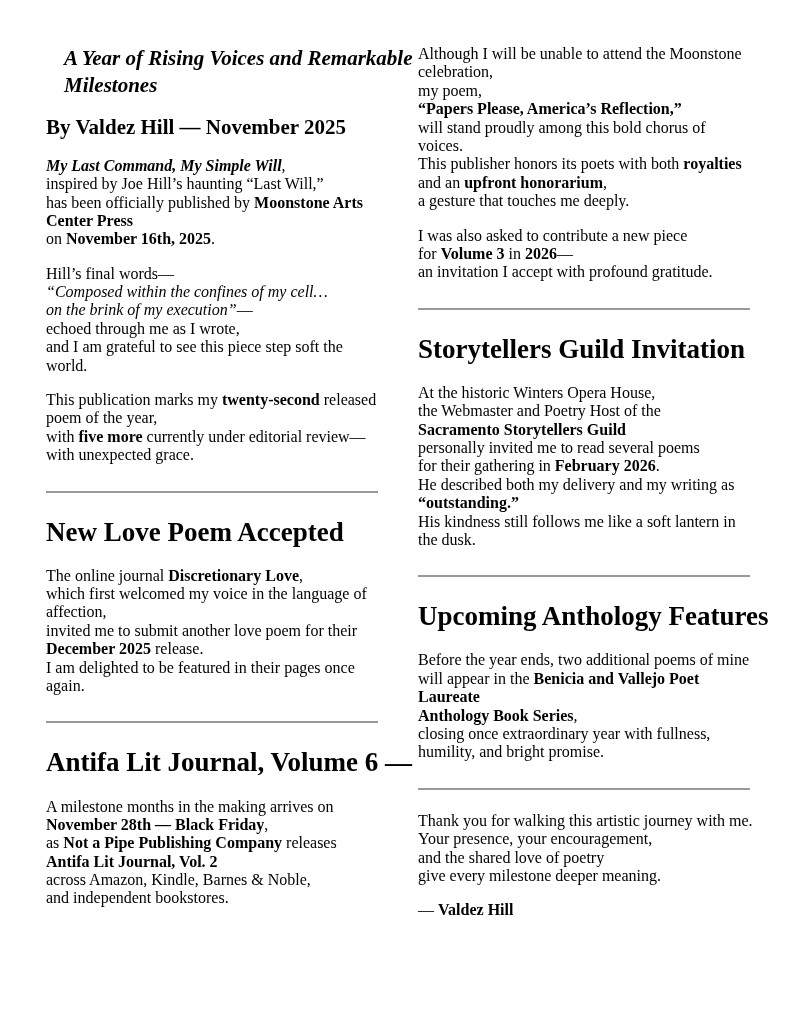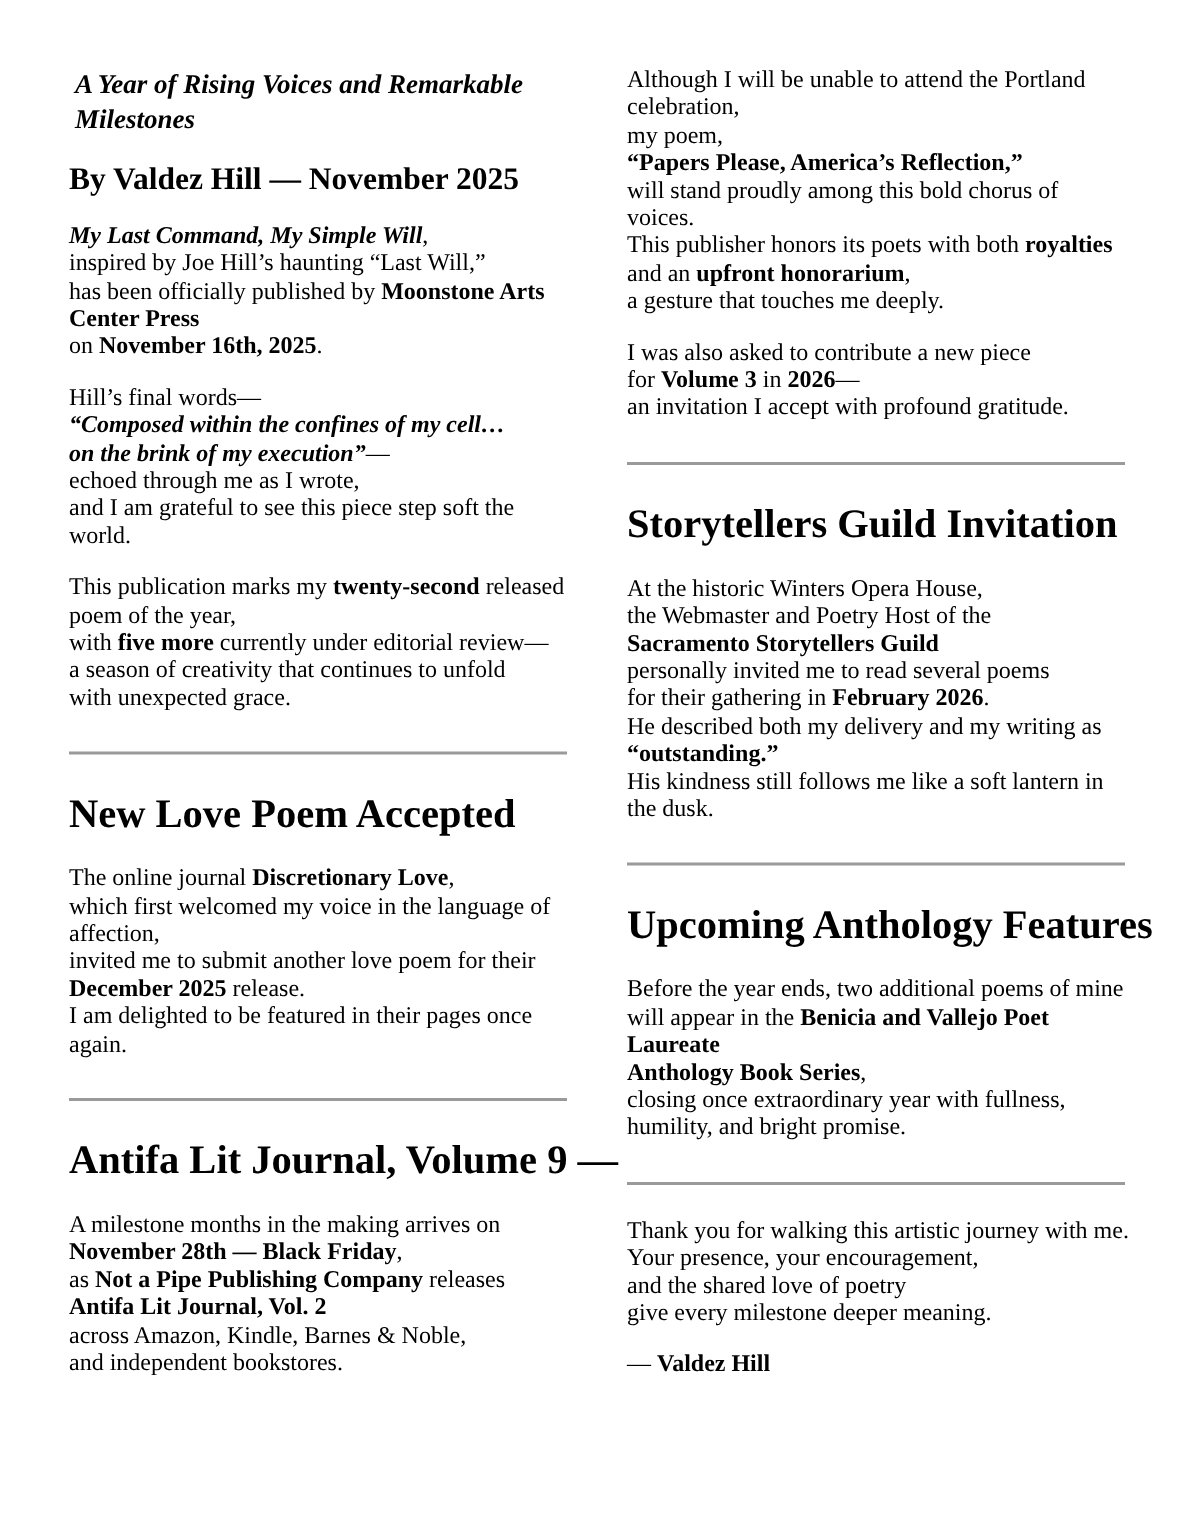--- a/index.html
+++ b/index.html
@@ -21,25 +21,25 @@
     padding: 45px 41px 0 46px;
     display: flex;
     gap: 40px;
     background: #ffffff;
   }
   .col {
     width: 332px;
     flex: 0 0 332px;
   }
   .block-title {
-    font-size: 18px;
+    font-size: 21px;
     font-weight: bold;
     font-style: italic;
     line-height: 1.3;
-    margin: 0 0 15px 4px;
+    margin: 0 0 15px 18px;
   }
   .block-byline {
     font-size: 21px;
     font-weight: bold;
     line-height: 1.15;
     margin: 0 0 18px 0;
   }
   .block-para {
     font-size: 16px;
     line-height: 1.15;
@@ -54,21 +54,21 @@
   hr.divider {
     border: none;
     border-top: 2px solid #9a9a9a;
     margin: 26px 0 22px 0;
   }
   .line {
     white-space: nowrap;
   }
   .run-n { font-weight: normal; font-style: normal; }
   .run-b { font-weight: bold;   font-style: normal; }
-  .run-i { font-weight: bold; font-style: italic; }
+  .run-i { font-weight: normal; font-style: italic; }
   .run-bi { font-weight: bold;  font-style: italic; }
 </style>
 </head>
 <body>
 
 <div class="page">
   <div class="col" id="col-left">
       <div class="block-title">
         <div class="line"><span class="run-bi">A Year of Rising Voices and Remarkable</span></div>
         <div class="line"><span class="run-bi">Milestones</span></div>
@@ -88,52 +88,51 @@
         <div class="line"><span class="run-i">“Composed within the confines of my cell…</span></div>
         <div class="line"><span class="run-i">on the brink of my execution”</span><span class="run-n">—</span></div>
         <div class="line"><span class="run-n">echoed through me as I wrote,</span></div>
         <div class="line"><span class="run-n">and I am grateful to see this piece step soft the</span></div>
         <div class="line"><span class="run-n">world.</span></div>
       </div>
       <div class="block-para">
         <div class="line"><span class="run-n">This publication marks my </span><span class="run-b">twenty-second</span><span class="run-n"> released</span></div>
         <div class="line"><span class="run-n">poem of the year,</span></div>
         <div class="line"><span class="run-n">with </span><span class="run-b">five more</span><span class="run-n"> currently under editorial review—</span></div>
-        <div class="line"><span class="run-n">a season of creativity that continues to unfold</span></div>
         <div class="line"><span class="run-n">with unexpected grace.</span></div>
       </div>
       <hr class="divider">
       <div class="block-heading">
         <div class="line"><span class="run-b">New Love Poem Accepted</span></div>
       </div>
       <div class="block-para">
         <div class="line"><span class="run-n">The online journal </span><span class="run-b">Discretionary Love</span><span class="run-n">,</span></div>
         <div class="line"><span class="run-n">which first welcomed my voice in the language of</span></div>
         <div class="line"><span class="run-n">affection,</span></div>
         <div class="line"><span class="run-n">invited me to submit another love poem for their</span></div>
         <div class="line"><span class="run-b">December 2025</span><span class="run-n"> release.</span></div>
         <div class="line"><span class="run-n">I am delighted to be featured in their pages once</span></div>
         <div class="line"><span class="run-n">again.</span></div>
       </div>
       <hr class="divider">
       <div class="block-heading">
-        <div class="line"><span class="run-b">Antifa Lit Journal, Volume 9 —</span></div>
+        <div class="line"><span class="run-b">Antifa Lit Journal, Volume 6 —</span></div>
       </div>
       <div class="block-para">
         <div class="line"><span class="run-n">A milestone months in the making arrives on</span></div>
         <div class="line"><span class="run-b">November 28th — Black Friday</span><span class="run-n">,</span></div>
         <div class="line"><span class="run-n">as </span><span class="run-b">Not a Pipe Publishing Company</span><span class="run-n"> releases</span></div>
         <div class="line"><span class="run-b">Antifa Lit Journal, Vol. 2</span></div>
         <div class="line"><span class="run-n">across Amazon, Kindle, Barnes &amp; Noble,</span></div>
         <div class="line"><span class="run-n">and independent bookstores.</span></div>
       </div>
     </div>
   <div class="col" id="col-right">
       <div class="block-para">
-        <div class="line"><span class="run-n">Although I will be unable to attend the Portland</span></div>
+        <div class="line"><span class="run-n">Although I will be unable to attend the Moonstone</span></div>
         <div class="line"><span class="run-n">celebration,</span></div>
         <div class="line"><span class="run-n">my poem,</span></div>
         <div class="line"><span class="run-b">“Papers Please, America’s Reflection,”</span></div>
         <div class="line"><span class="run-n">will stand proudly among this bold chorus of</span></div>
         <div class="line"><span class="run-n">voices.</span></div>
         <div class="line"><span class="run-n">This publisher honors its poets with both </span><span class="run-b">royalties</span></div>
         <div class="line"><span class="run-n">and an </span><span class="run-b">upfront honorarium</span><span class="run-n">,</span></div>
         <div class="line"><span class="run-n">a gesture that touches me deeply.</span></div>
       </div>
       <div class="block-para">

